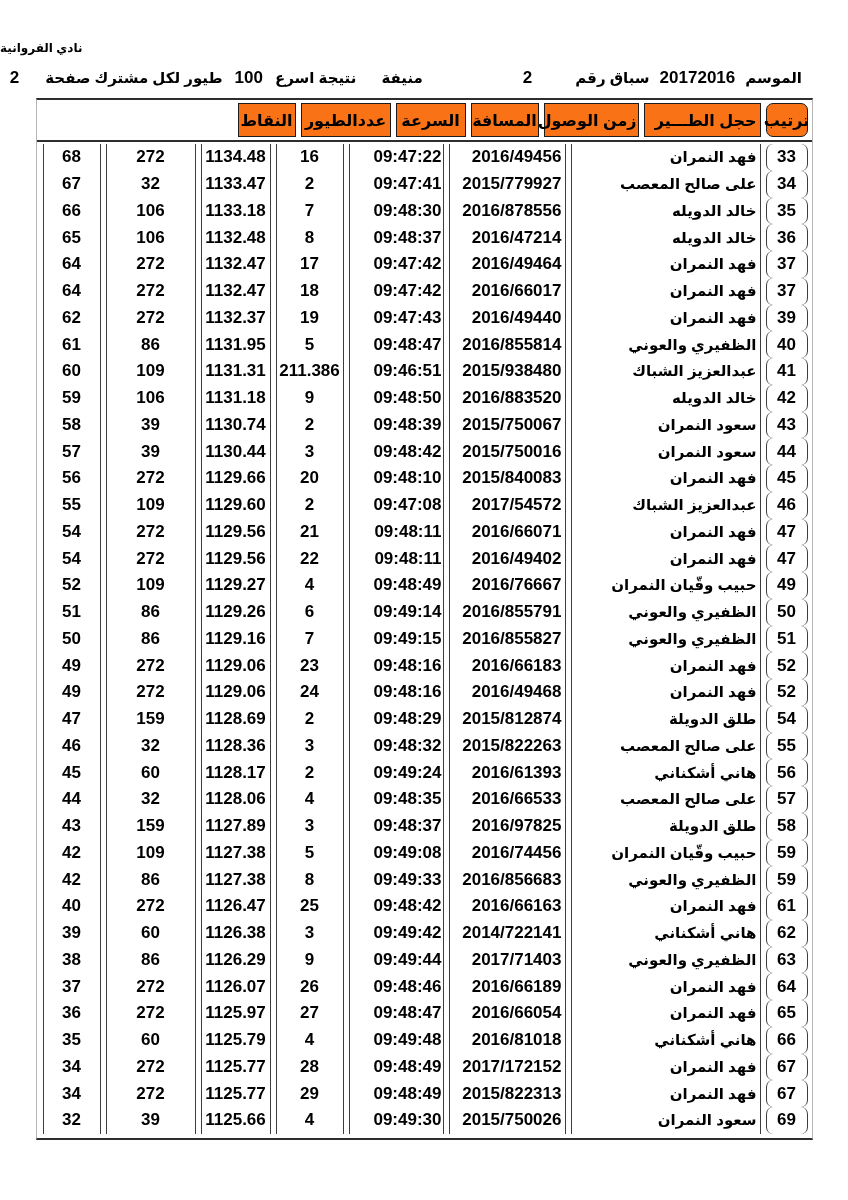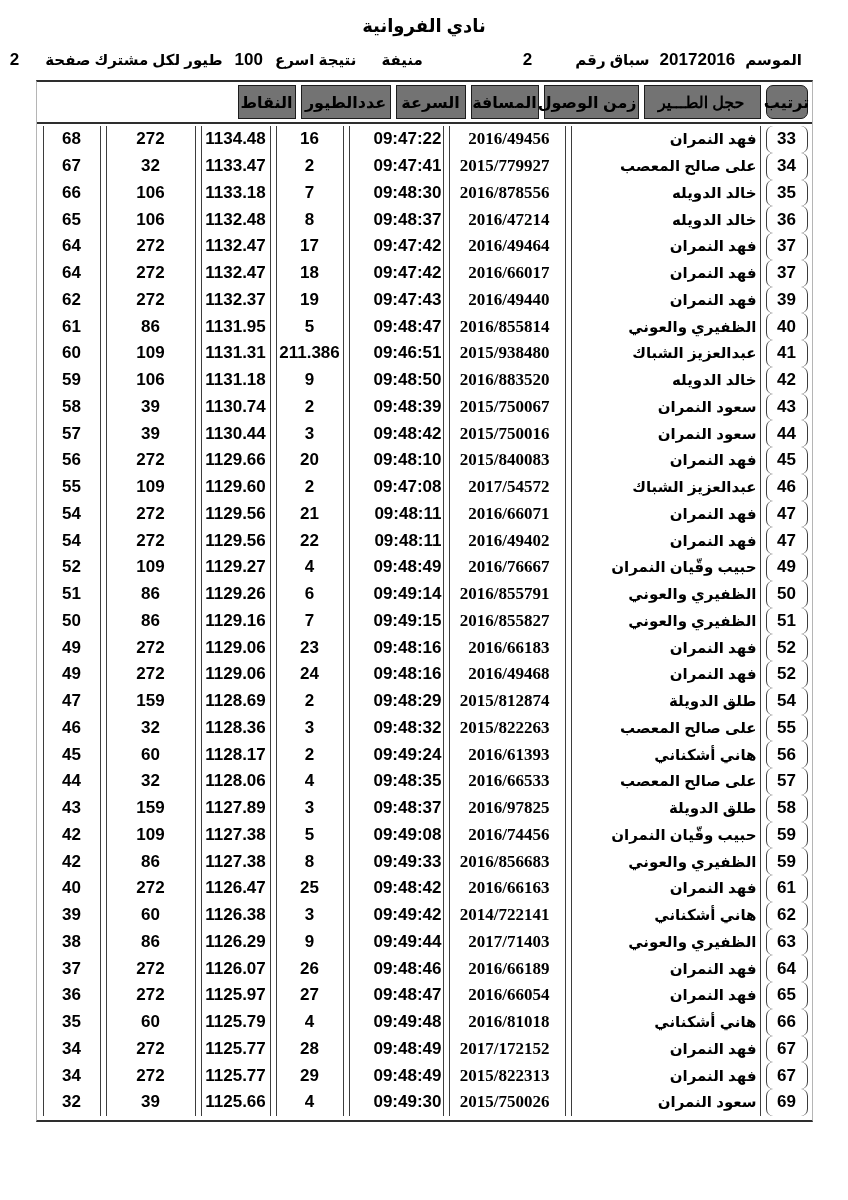--- a/index.html
+++ b/index.html
@@ -9,23 +9,22 @@
     width: 848px;
     height: 1200px;
     overflow: hidden;
     font-family: "Liberation Sans", "DejaVu Sans", sans-serif;
     font-weight: bold;
     color: #000000;
   }
   .page { width: 848px; height: 1200px; position: relative; }
 
   .club-title {
-    text-align: center;
-    padding-top: 15px;
-    font-size: 18px;
+    padding-top: 41px;
+    font-size: 12px;
     letter-spacing: 0.5px;
   }
 
   .info-line {
     direction: rtl;
     display: flex;
     align-items: baseline;
     margin-top: 13px;
     padding: 0 46px 0 40px;
     font-size: 15px;
@@ -48,21 +47,21 @@
     border-right: 1px solid #b5b5b5;
   }
 
   .thead {
     direction: rtl;
     display: flex;
     padding: 3px 2px;
     border-bottom: 2px solid #2e2e2e;
   }
   .hcell {
-    background: #737373;
+    background: #f97316;
     border: 1.5px solid #1c1c1c;
     box-sizing: border-box;
     height: 34px;
     margin: 0 2.5px;
     display: flex;
     align-items: center;
     justify-content: center;
     font-size: 16px;
     white-space: nowrap;
   }
@@ -81,21 +80,21 @@
     display: flex;
     align-items: center;
     justify-content: center;
     font-size: 17px;
     white-space: nowrap;
     overflow: hidden;
   }
 
   .col-rank        { width: 42px; border-radius: 7px;  }
   .col-participant { width: 190px; justify-content: flex-start; padding-right: 3px; font-size: 15px; }
-  .col-ring        { width: 117px; direction: ltr; justify-content: flex-end; padding-right: 15px; font-family: Liberation Serif, serif; }
+  .col-ring        { width: 117px; direction: ltr; justify-content: flex-end; padding-right: 3px; }
   .col-arrival     { width: 95px;  direction: ltr; justify-content: flex-end; padding-right: 1px; }
   .col-distance    { width: 68px;  }
   .col-speed       { width: 70px;  }
   .col-birds       { width: 90px;  }
   .col-points      { width: 58px;  }
 </style>
 </head>
 <body>
 
 <div class="page">

